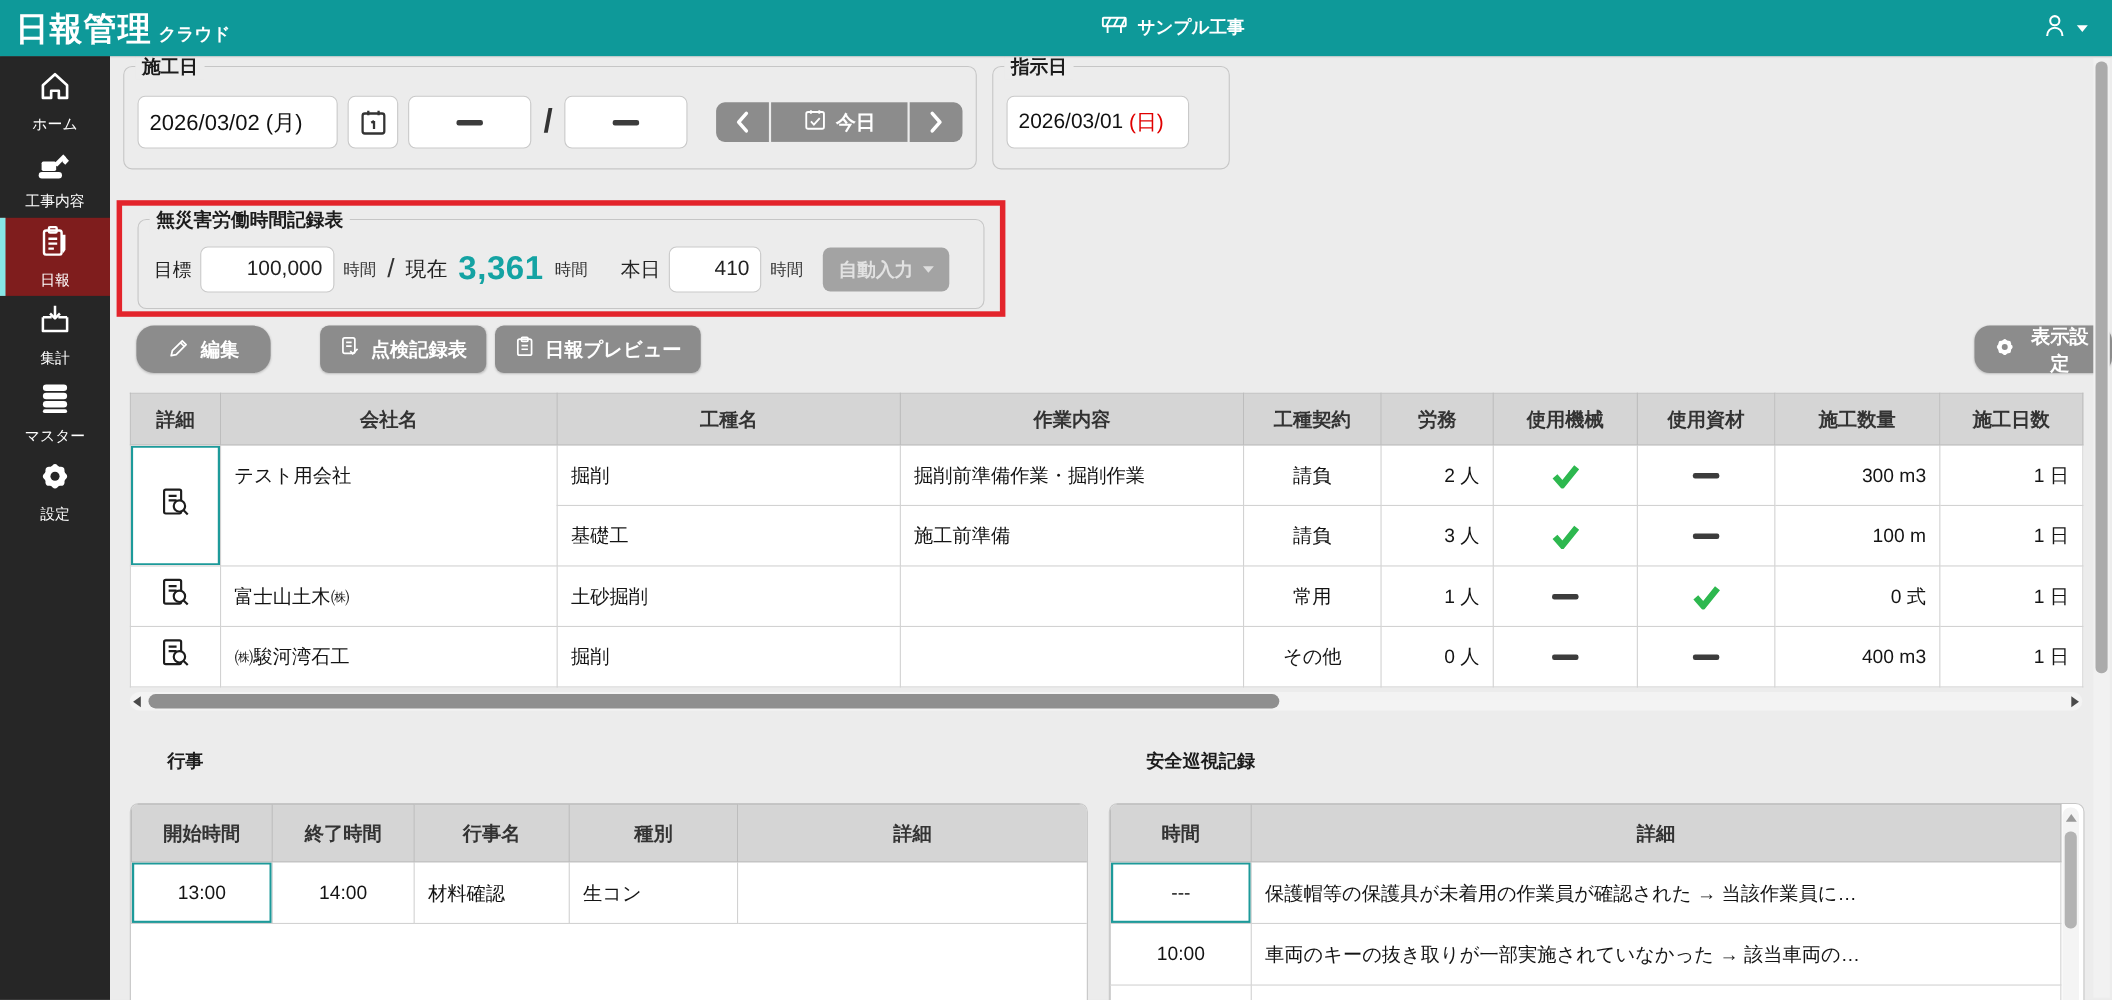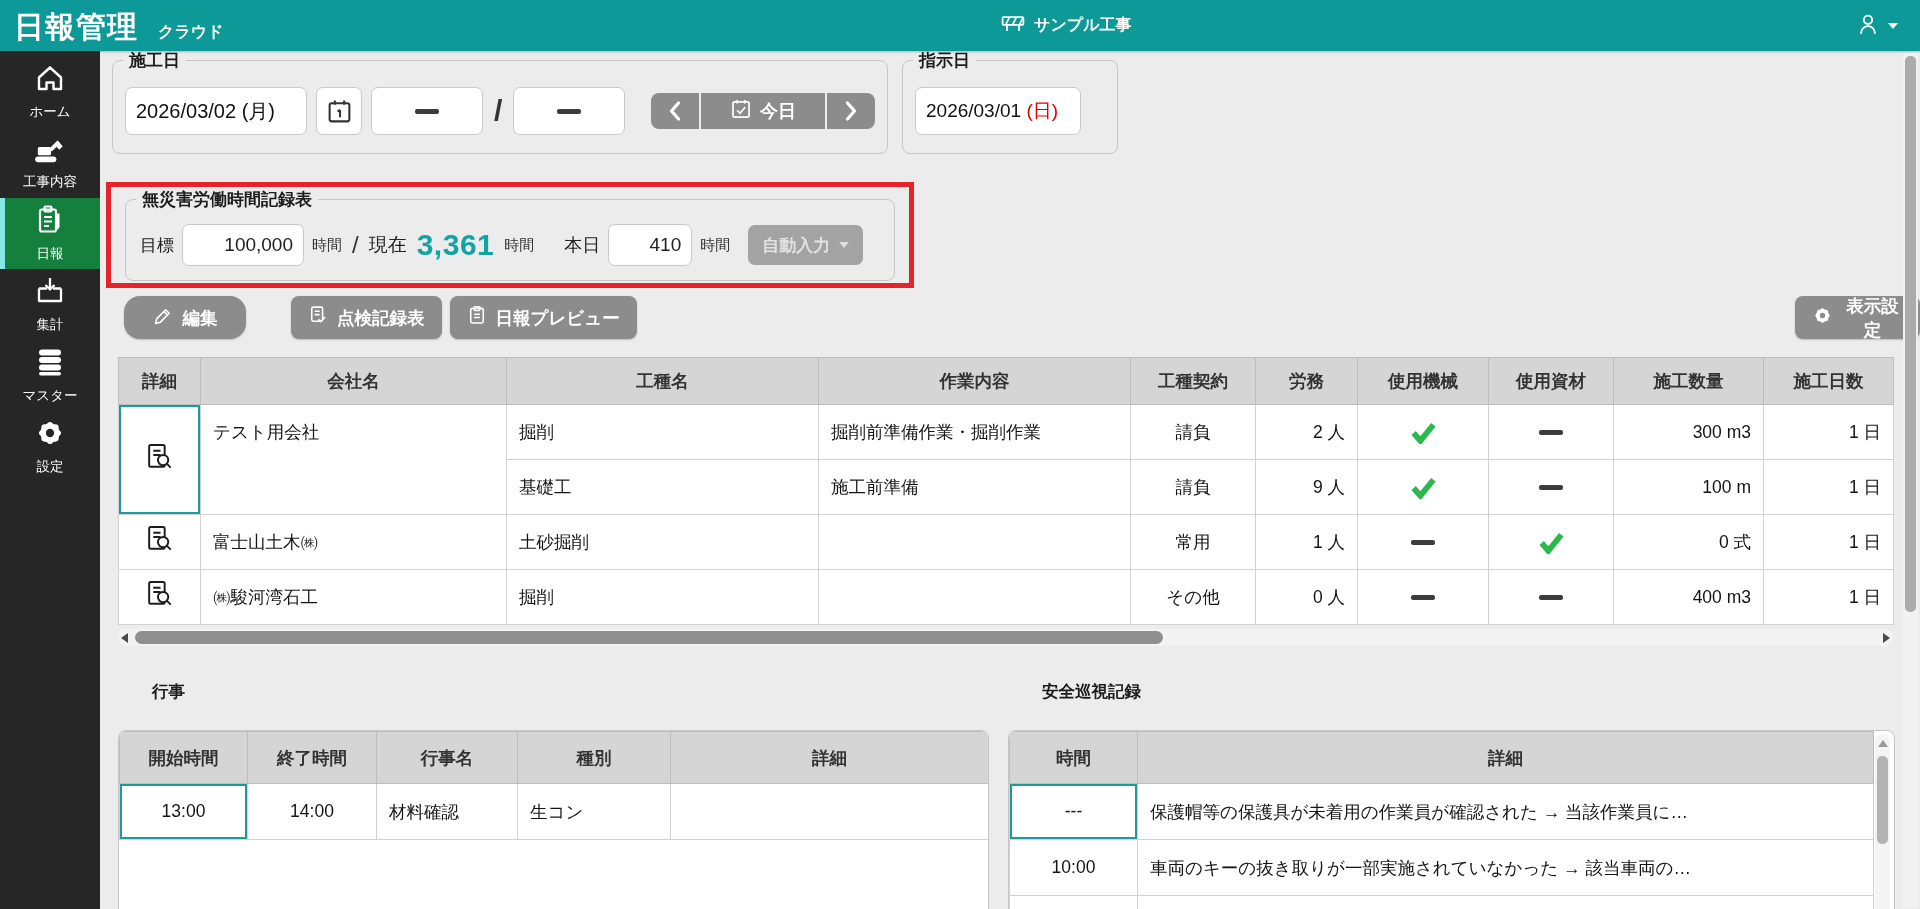--- a/index.html
+++ b/index.html
@@ -4,30 +4,30 @@
 <style>
   * { margin:0; padding:0; box-sizing:border-box; }
   html,body { width:1920px; height:909px; }
   body { font-family:"Liberation Sans","DejaVu Sans",sans-serif; background:#ececec; }
   .app { position:relative; width:1920px; height:909px; overflow:hidden; background:#ececec; }
 
   
   .topbar { position:absolute; left:0; top:0; width:1920px; height:51px; background:#0e9999; box-shadow:0 1px 2px rgba(0,0,0,.25); z-index:30; }
   .logo { position:absolute; left:14px; top:0; height:51px; display:flex; align-items:baseline; padding-top:8px; }
   .logo-main { color:#fff; font-size:30px; font-weight:bold; letter-spacing:1px; line-height:38px; }
-  .logo-sub { color:#fff; font-size:16px; font-weight:bold; margin-left:20px; }
+  .logo-sub { color:#fff; font-size:16px; font-weight:bold; margin-left:6px; }
   .project { position:absolute; left:1000px; top:0; height:51px; display:flex; align-items:center; gap:8px; color:#fff; font-size:16px; font-weight:bold; cursor:pointer; }
   .user { position:absolute; right:22px; top:0; height:51px; display:flex; align-items:center; gap:7px; cursor:pointer; }
   .caret-down { width:0; height:0; border-left:5px solid transparent; border-right:5px solid transparent; border-top:6px solid #fff; }
 
   
   .sidebar { position:absolute; left:0; top:51px; width:100px; height:858px; background:#262626; z-index:20; padding-top:5px; }
   .side-item { position:relative; width:100px; height:71px; display:flex; flex-direction:column; align-items:center; justify-content:center; gap:5px; cursor:pointer; }
   .side-item .lbl { color:#fff; font-size:13.5px; }
-  .side-item.active { background:#15803d; }
+  .side-item.active { background:#7f1d1d; }
   .side-item.active::before { content:""; position:absolute; left:0; top:0; bottom:0; width:5px; background:#87e7e7; }
 
   
   .main { position:absolute; left:100px; top:51px; width:1820px; height:858px; }
 
   .fieldset { position:absolute; border:1px solid #c6c6c6; border-radius:8px; }
   .fieldset > .legend { position:absolute; top:-12px; left:10px; background:#ececec; padding:0 6px; font-weight:bold; font-size:17px; color:#1c1c1c; white-space:nowrap; }
   .frow { display:flex; align-items:center; height:100%; padding:8px 12px 0; gap:9px; }
 
   .wbox { background:#fff; border:1px solid #c9c9c9; border-radius:7px; height:48px; display:flex; align-items:center; justify-content:center; }
@@ -54,21 +54,21 @@
   .cur-value { font-size:30px; font-weight:bold; color:#14a3a3; letter-spacing:.5px; padding:0 2px; }
   .big-slash { font-size:24px; color:#333; padding:0 2px; }
   .auto-btn { margin-left:10px; height:40px; background:#a3a3a3; border:none; border-radius:7px; color:#e2e2e2; font-size:17px; font-weight:bold; display:flex; align-items:center; gap:9px; padding:0 14px; cursor:default; }
   .auto-btn .caret-down { border-top-color:#dedede; }
 
   
   .toolbar { position:absolute; left:24px; top:245px; display:flex; align-items:center; }
   .gbtn { height:43px; background:#8c8c8c; border:none; border-radius:8px; color:#fff; font-size:17.5px; font-weight:bold; display:flex; align-items:center; gap:9px; padding:0 17px; cursor:pointer; box-shadow:0 1px 2px rgba(0,0,0,.2); }
   .gbtn.edit { width:122px; margin-right:37px; justify-content:center;border-radius:16px; }
   .gbtn + .gbtn { margin-left:8px; }
-  .display-btn { position:absolute; left:1695px; top:245px; }
+  .display-btn { position:absolute; left:1695px; top:245px;border-radius:14px; }
 
   
   .work-table { position:absolute; left:18px; top:306px; width:1775px; border-collapse:collapse; table-layout:fixed; background:#fff; font-size:17.5px; color:#141414; }
   .work-table th { background:#d5d5d5; color:#333; font-weight:bold; border:1px solid #bdbdbd; height:47px; }
   .work-table td { border:1px solid #d2d2d2; height:55px; padding:0 12px; background:#fff; }
   .work-table td.c { text-align:center; padding:0 4px; }
   .work-table td.r { text-align:right; }
   .work-table td.detail-cell { text-align:center; padding:0; cursor:pointer; }
   .work-table td.focus-ring { box-shadow:inset 0 0 0 2px #1d9a9a; }
   .work-table td.company { vertical-align:top; padding-top:15px; }
@@ -355,21 +355,21 @@
                   <path d="M3.5 11.5 l6.5 7.5 L22.5 3.5" fill="none" stroke="#2db84f" stroke-width="5.6"></path>
                 </svg></span></td>
             <td class="c cell-check"><span><span class="dash-bar" style="vertical-align:middle;"></span></span></td>
             <td class="r">300 m3</td>
             <td class="r">1 日</td>
           </tr>
           <tr>
             <td>基礎工</td>
             <td>施工前準備</td>
             <td class="c">請負</td>
-            <td class="r">9 人</td>
+            <td class="r">3 人</td>
             <td class="c cell-check"><span><svg width="27" height="23" viewBox="0 0 26 22">
                   <path d="M3.5 11.5 l6.5 7.5 L22.5 3.5" fill="none" stroke="#2db84f" stroke-width="5.6"></path>
                 </svg></span></td>
             <td class="c cell-check"><span><span class="dash-bar" style="vertical-align:middle;"></span></span></td>
             <td class="r">100 m</td>
             <td class="r">1 日</td>
           </tr>
           <tr>
             <td class="detail-cell" rowspan="1"><span><svg width="31" height="31" viewBox="0 0 30 30" fill="none" stroke="#1d1d1d" stroke-width="1.9">
                   <rect x="5" y="3" width="15" height="21" rx="1.5"></rect>

